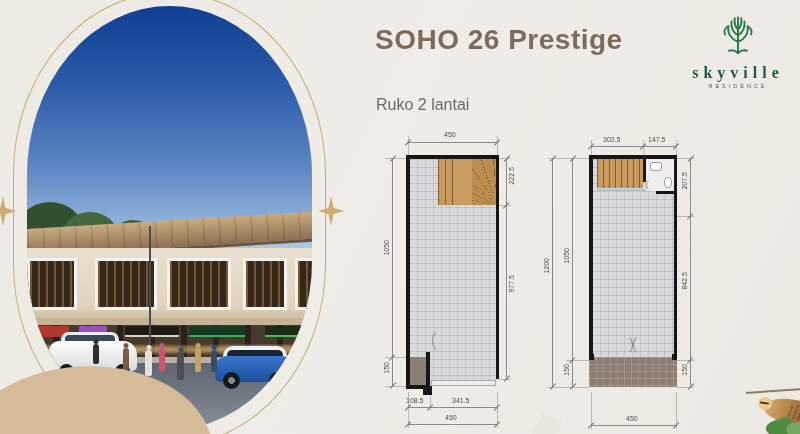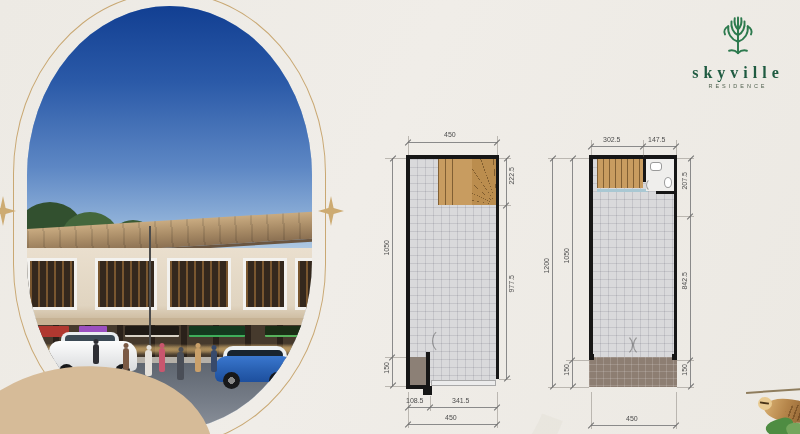--- a/index.html
+++ b/index.html
@@ -174,20 +174,22 @@
     <div class="ped" style="left:118px;top:344px;width:7px;height:26px;background:#e4e0da;"></div>
     <div class="ped" style="left:132px;top:342px;width:6px;height:24px;background:#c9566e;"></div>
     <div class="ped" style="left:150px;top:346px;width:7px;height:28px;background:#4a4e57;"></div>
     <div class="ped" style="left:168px;top:342px;width:6px;height:24px;background:#caa06a;"></div>
     <div class="ped" style="left:184px;top:344px;width:6px;height:22px;background:#384a6b;"></div>
   </div>
   <div class="star4" style="left:-10px;top:196px;width:26px;height:30px;"></div>
   <div class="star4" style="left:318px;top:196px;width:26px;height:30px;"></div>
   <div class="blob"></div>
 
+  <div class="title">SOHO 26 Prestige</div>
+  <div class="typelbl">Ruko 2 lantai</div>
 
   <div class="logo">
     <svg width="52" height="52" viewBox="0 0 64 64">
       <g fill="none" stroke="#2d7a4e" stroke-width="2.4" stroke-linecap="round">
         <path d="M32 58 V14"></path>
         <path d="M32 44 C24 41 19 34 20 25"></path>
         <path d="M32 36 C26 33 23 26 24 19"></path>
         <path d="M32 29 C29 26 27 21 28 15"></path>
         <path d="M32 44 C40 41 45 34 44 25"></path>
         <path d="M32 36 C38 33 41 26 40 19"></path>

